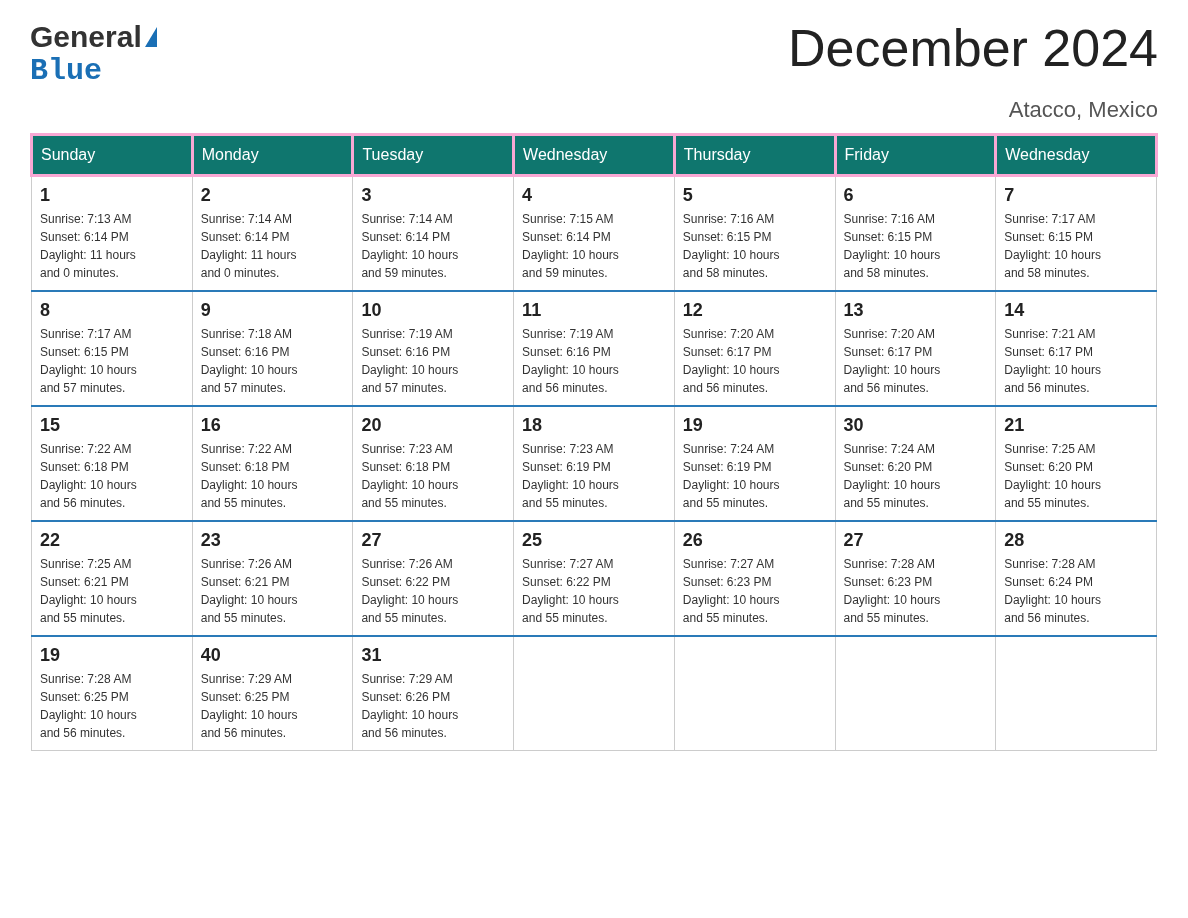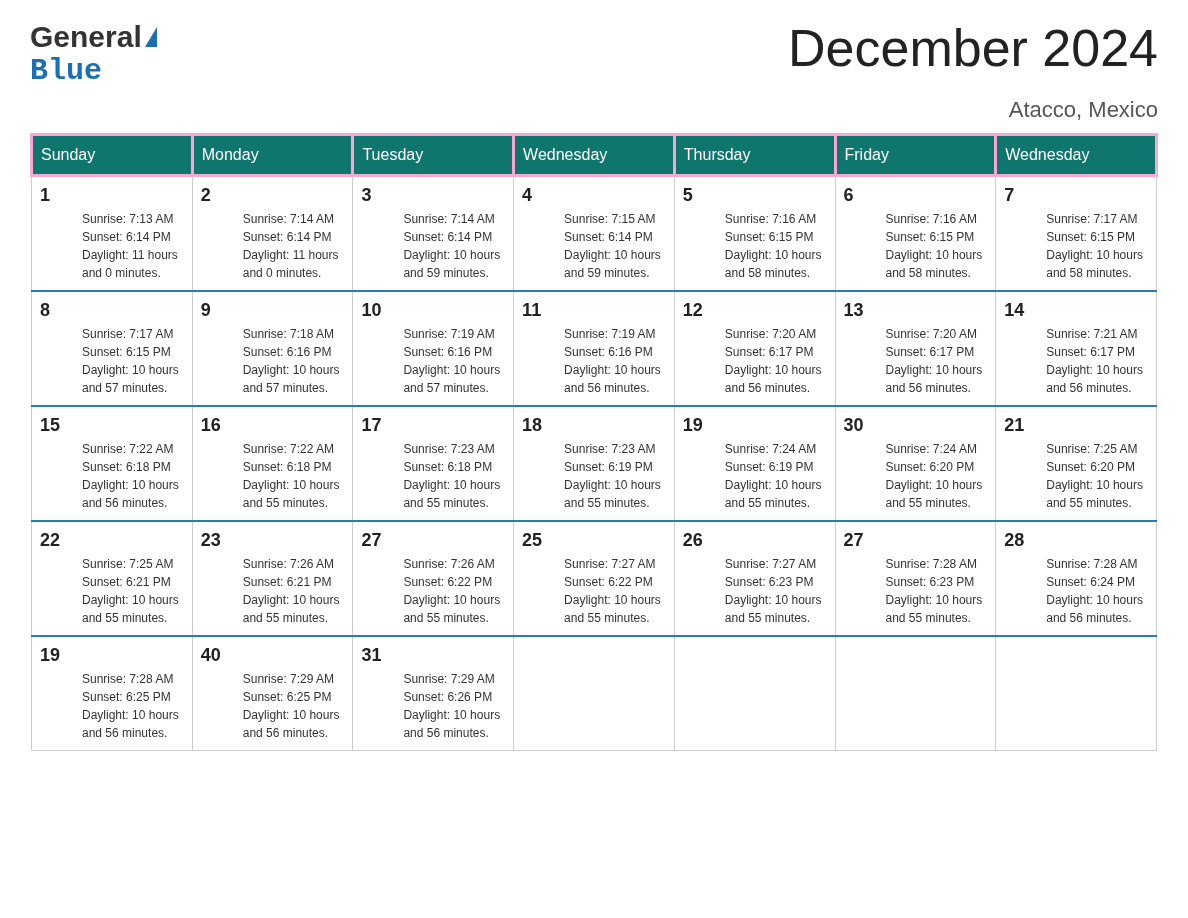--- a/index.html
+++ b/index.html
@@ -62,21 +62,20 @@
       font-size: 18px;
       font-weight: bold;
       color: #222;
       display: block;
       margin-bottom: 4px;
     }
     .day-info {
       font-size: 12px;
       line-height: 1.5;
       color: #333;
-      margin-left: 42px;
     }
     .logo-wrapper {
       display: flex;
       align-items: center;
     }
     .logo-lines {
       display: flex;
       flex-direction: column;
     }
     .logo-line1 {
@@ -195,21 +194,21 @@
       <tr>
         <td>
           <span class="day-number">15</span>
           <div class="day-info">Sunrise: 7:22 AM<br>Sunset: 6:18 PM<br>Daylight: 10 hours<br>and 56 minutes.</div>
         </td>
         <td>
           <span class="day-number">16</span>
           <div class="day-info">Sunrise: 7:22 AM<br>Sunset: 6:18 PM<br>Daylight: 10 hours<br>and 55 minutes.</div>
         </td>
         <td>
-          <span class="day-number">17</span>
+          <span class="day-number">20</span>
           <div class="day-info">Sunrise: 7:23 AM<br>Sunset: 6:18 PM<br>Daylight: 10 hours<br>and 55 minutes.</div>
         </td>
         <td>
           <span class="day-number">18</span>
           <div class="day-info">Sunrise: 7:23 AM<br>Sunset: 6:19 PM<br>Daylight: 10 hours<br>and 55 minutes.</div>
         </td>
         <td>
           <span class="day-number">19</span>
           <div class="day-info">Sunrise: 7:24 AM<br>Sunset: 6:19 PM<br>Daylight: 10 hours<br>and 55 minutes.</div>
         </td>

